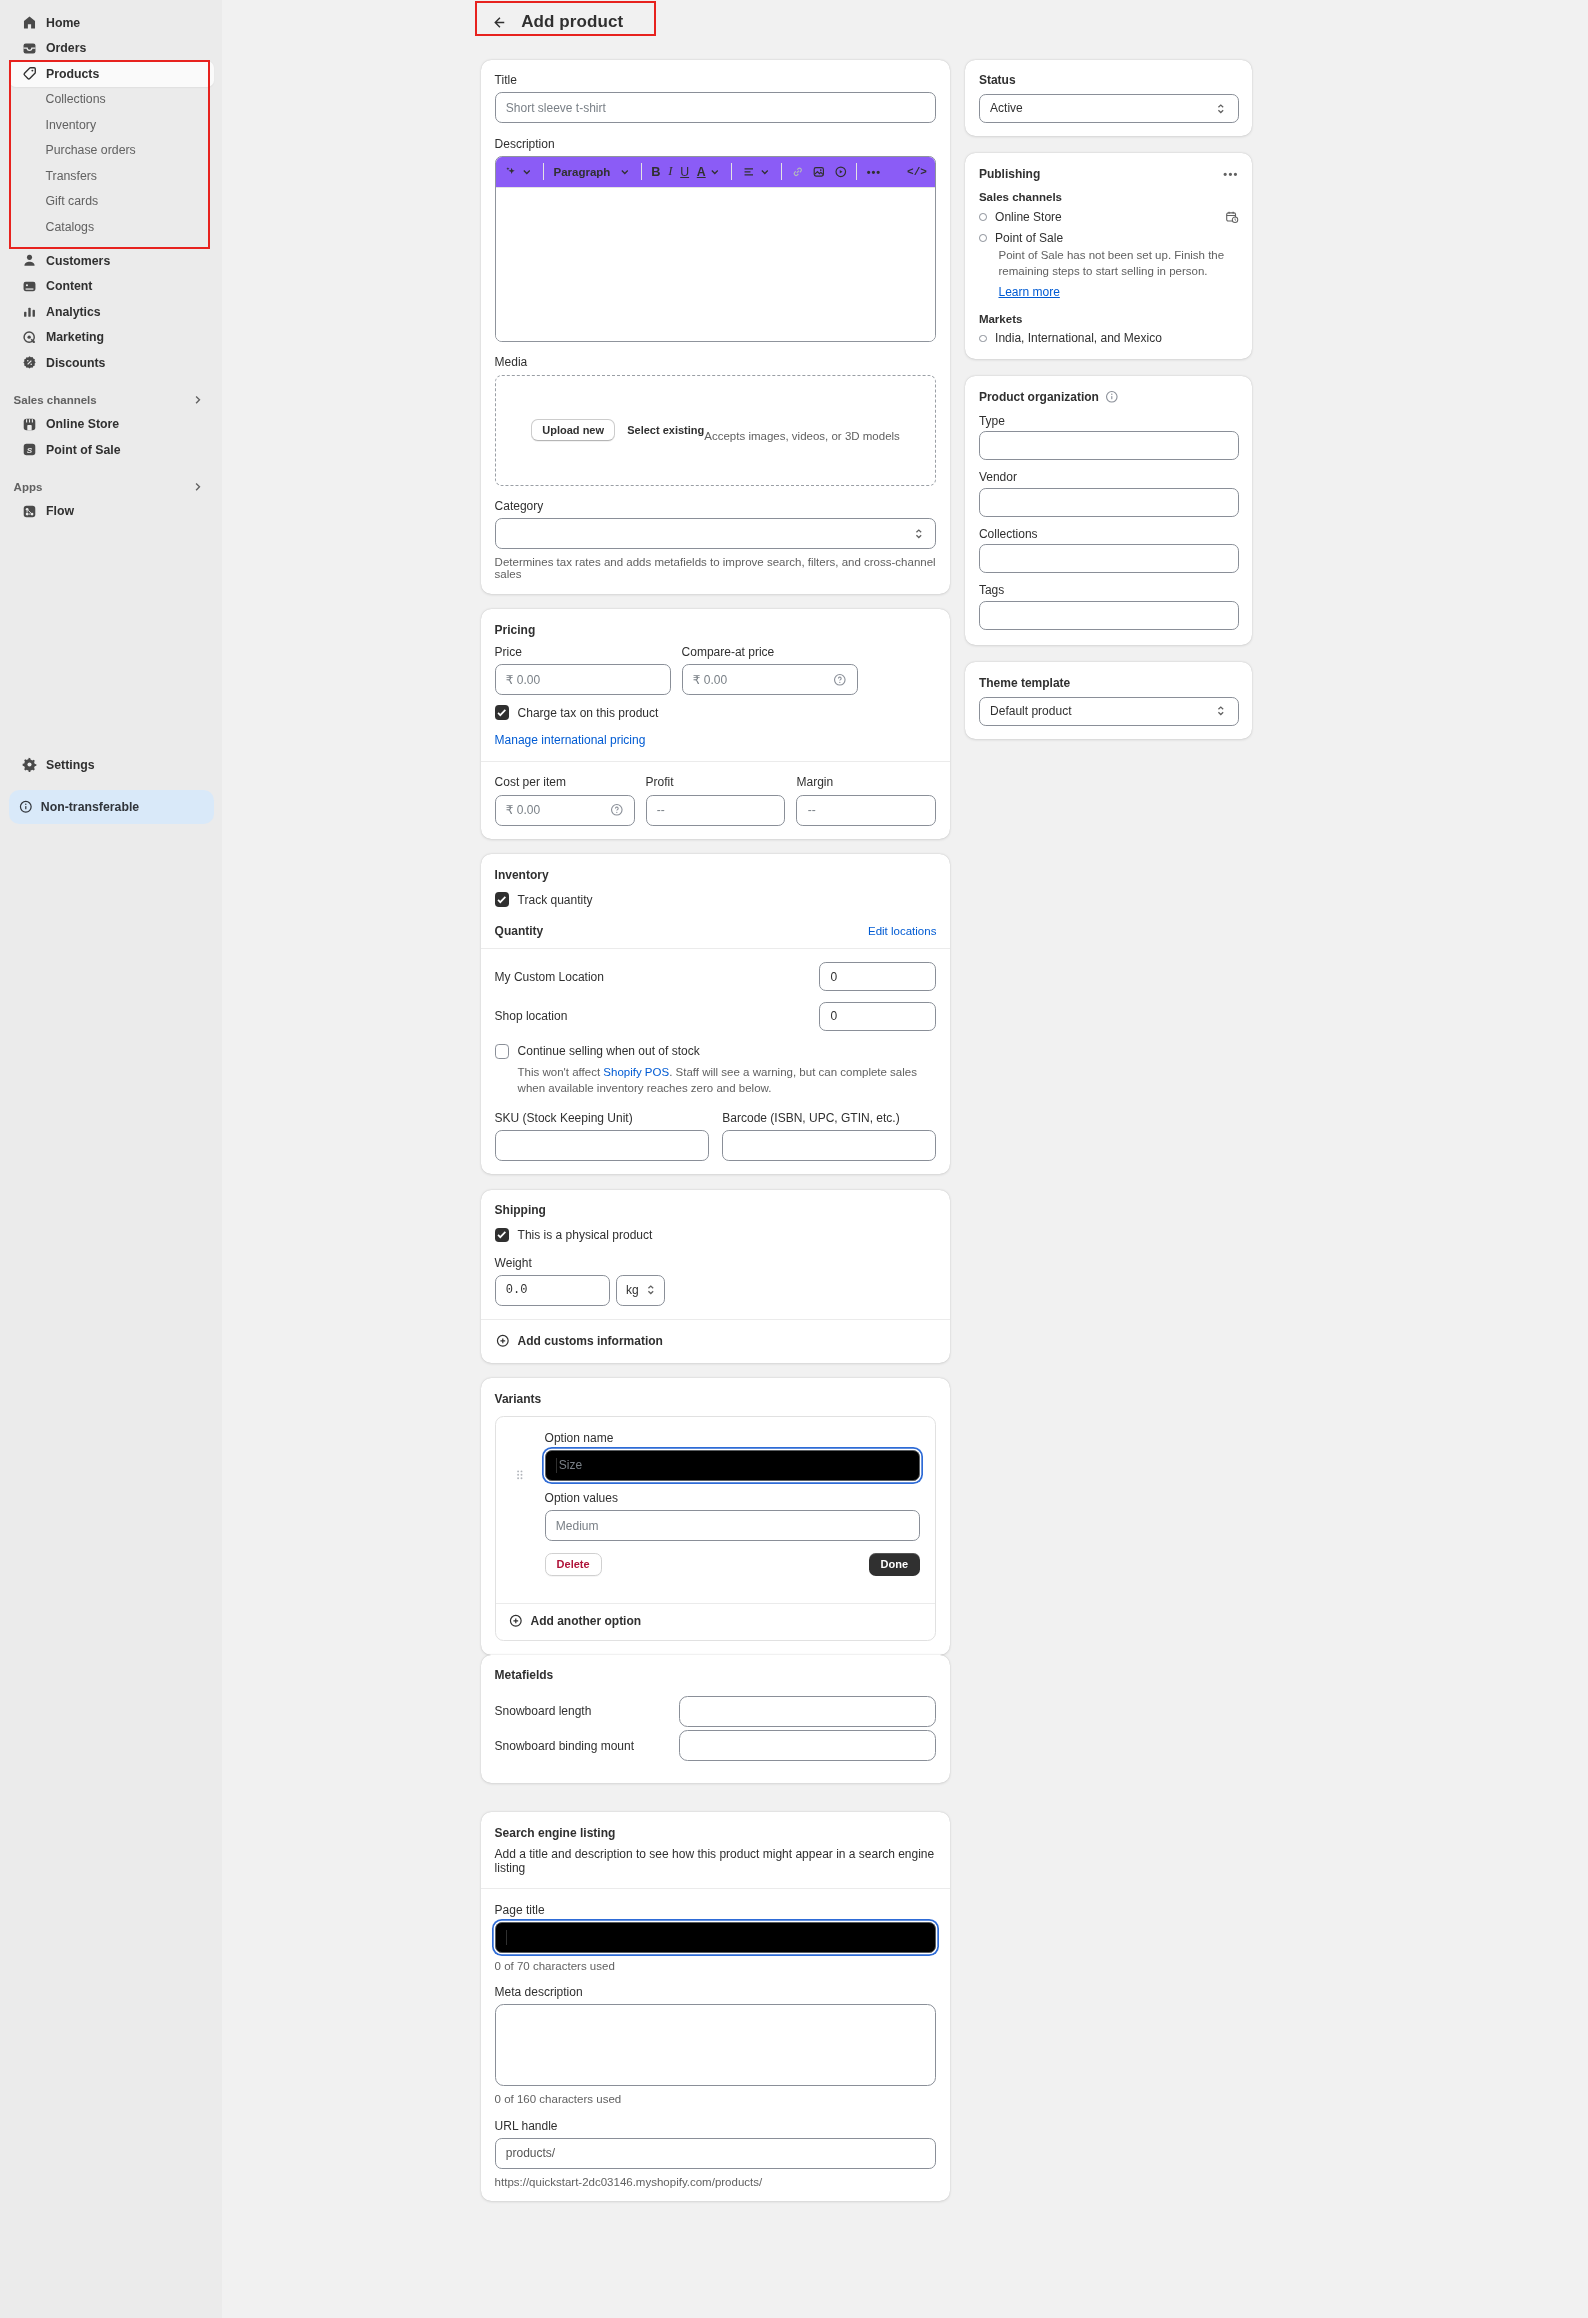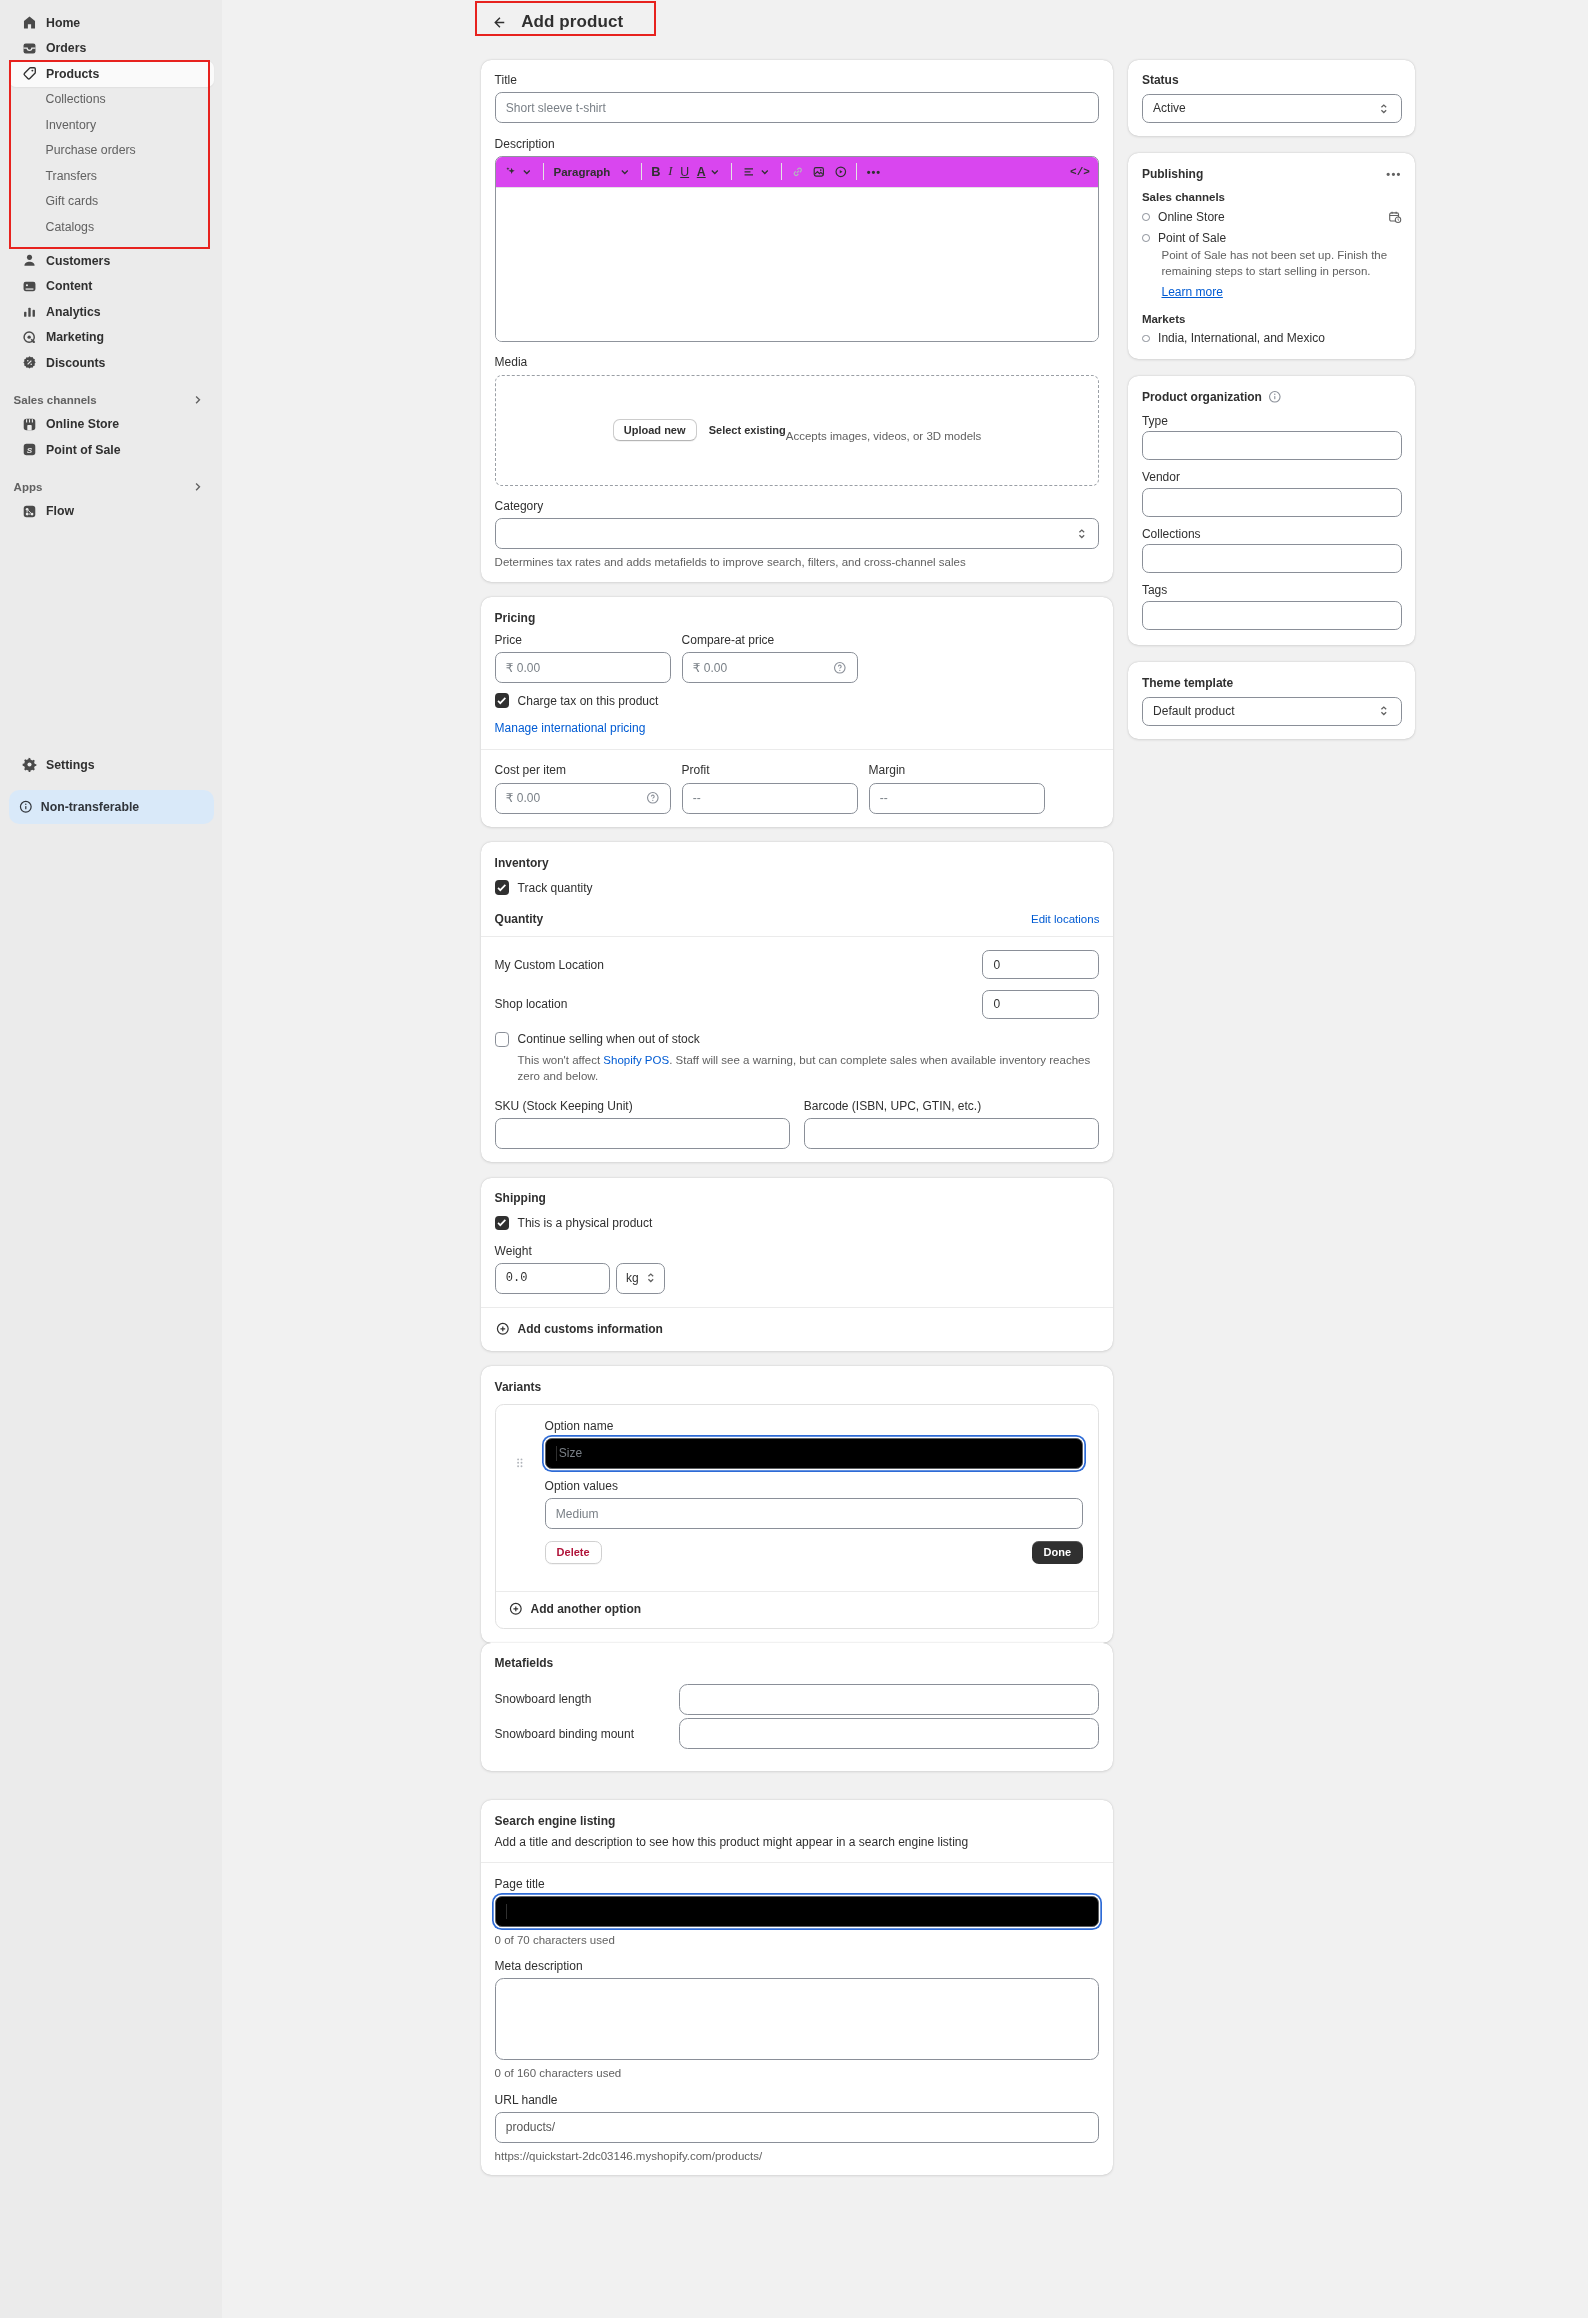--- a/index.html
+++ b/index.html
@@ -24,21 +24,21 @@
   .banner { display:flex; align-items:center; gap:8.5px; margin:12px 8.5px 0 8.5px; padding:10.2px 10.2px; background:#d9e9f9; border-radius:10.2px; font-weight:600; font-size:12.3px; color:#30343a; }
   .ic { width:17px; height:17px; flex:0 0 auto; display:block; }
   .ic16 { width:13.6px; height:13.6px; flex:0 0 auto; display:block; }
 
   
   .content { margin-left:222px; padding-top:8.5px; }
   .hdr { display:flex; align-items:center; gap:10.2px; margin-left:265px; height:27px; }
   .hdr-title { font-size:17px; font-weight:700; letter-spacing:0.1px; }
   .back-btn { width:24px; height:24px; display:flex; align-items:center; justify-content:center; border-radius:6.8px; cursor:pointer; }
   .cols { display:flex; gap:15.3px; margin-left:259px; margin-top:24px; align-items:flex-start; }
-  .col-main { width:632px; display:flex; flex-direction:column; }
+  .col-main { width:469px; display:flex; flex-direction:column; }
   .col-side { width:287px; display:flex; flex-direction:column; }
   .card { background:#fff; border-radius:10.2px; box-shadow:0 0.9px 2.6px rgba(26,26,26,.12),0 0 0.9px rgba(26,26,26,.2); padding:13.6px; }
   .mb18 { margin-bottom:15.3px; } .mb32 { }
   .h1 { font-size:12px; font-weight:700; }
   .lbl { display:block; font-size:12px; margin-bottom:5.1px; }
   .hint { font-size:11.5px; color:#616161; }
   .inp { height:31px; border:0.9px solid #8a8f98; border-radius:6.8px; padding:0 10.2px; display:flex; align-items:center; background:#fff; font-size:12px; }
   .inp .ph { color:#7a8087; }
   .inp.sm { height:29px; }
   .focus-ring { box-shadow:0 0 0 1.3px #fff,0 0 0 3px #2e6bd6; border-color:#5c5f62; background:#000000; }
@@ -47,21 +47,21 @@
   .divider { height:0.9px; background:#ebebeb; margin:13.6px -13.6px; }
   .link { color:#005bd3; text-decoration:none; cursor:pointer; }
   .chk-row { display:flex; align-items:center; gap:8.5px; }
   .chk { width:14.5px; height:14.5px; border-radius:3.8px; flex:0 0 auto; display:flex; align-items:center; justify-content:center; cursor:pointer; }
   .chk.on { background:#303030; }
   .chk.off { border:1.3px solid #8a8f98; background:#fff; }
   .qicon { margin-left:auto; }
 
   
   .editor { border:0.9px solid #8f949c; border-radius:6.8px; overflow:hidden; margin-bottom:13.6px; }
-  .toolbar { height:31px; background:#d946ef; border-bottom:0.9px solid #e3e3e3; display:flex; align-items:center; padding:0 8.5px; gap:7.7px; }
+  .toolbar { height:31px; background:#8b5cf6; border-bottom:0.9px solid #e3e3e3; display:flex; align-items:center; padding:0 8.5px; gap:7.7px; }
   .tsep { width:0.9px; height:17px; background:#e3e3e3; margin:0 1.7px; }
   .tbtn { display:flex; align-items:center; gap:2.6px; cursor:pointer; color:#303030; }
   .tbtn.dis { color:#b3b7bd; cursor:default; }
   .editor-body { height:153px; background:#fff; }
   .b { font-weight:700; font-size:12.8px; } .i { font-style:italic; font-size:12.8px; font-family:"Liberation Serif",serif; } .u { text-decoration:underline; font-size:12.3px; }
   .a-color { text-decoration:underline; font-weight:600; font-size:12.3px; }
   .tpar { font-size:11.5px; font-weight:600; }
   .tcode { font-family:"Liberation Mono",monospace; font-size:11px; font-weight:700; margin-left:auto; }
   .tdots { font-size:11px; font-weight:700; letter-spacing:0.9px; }
 

